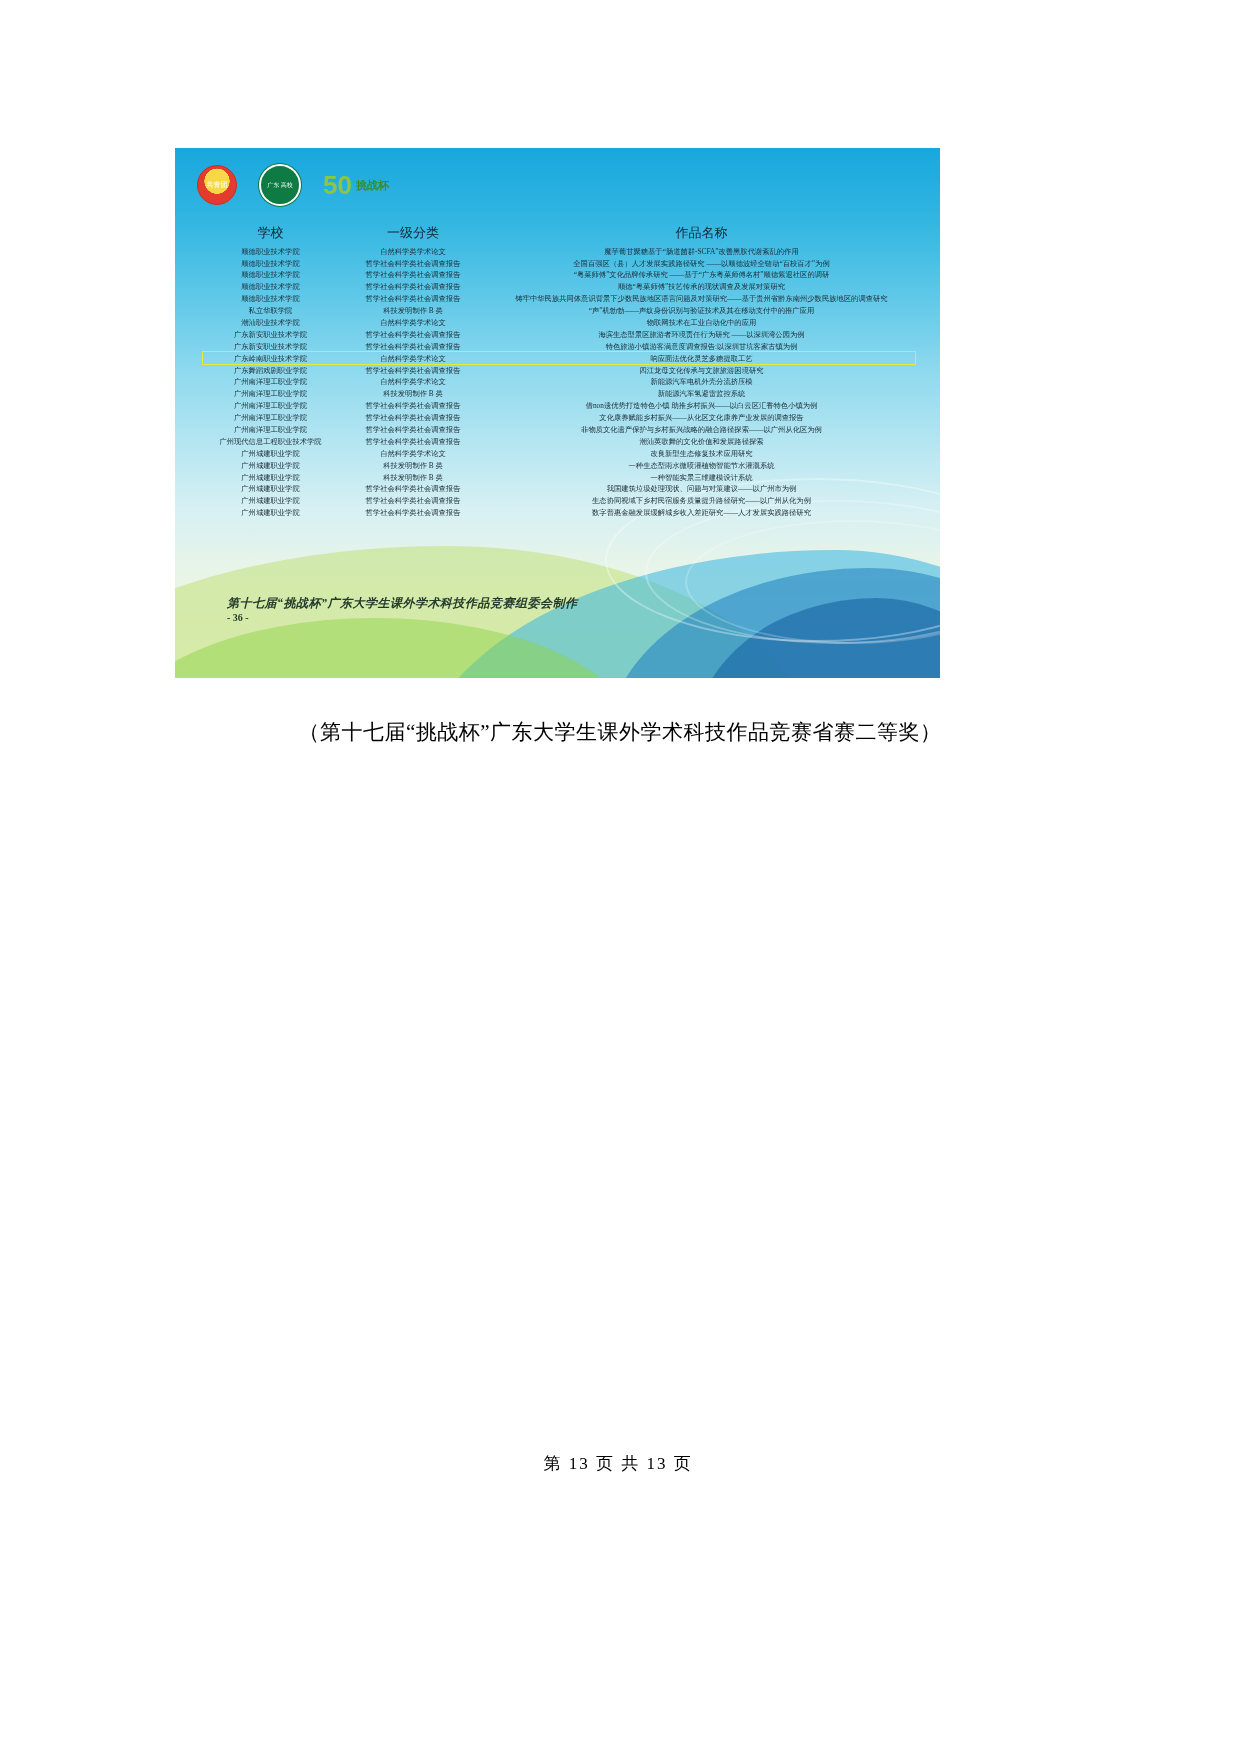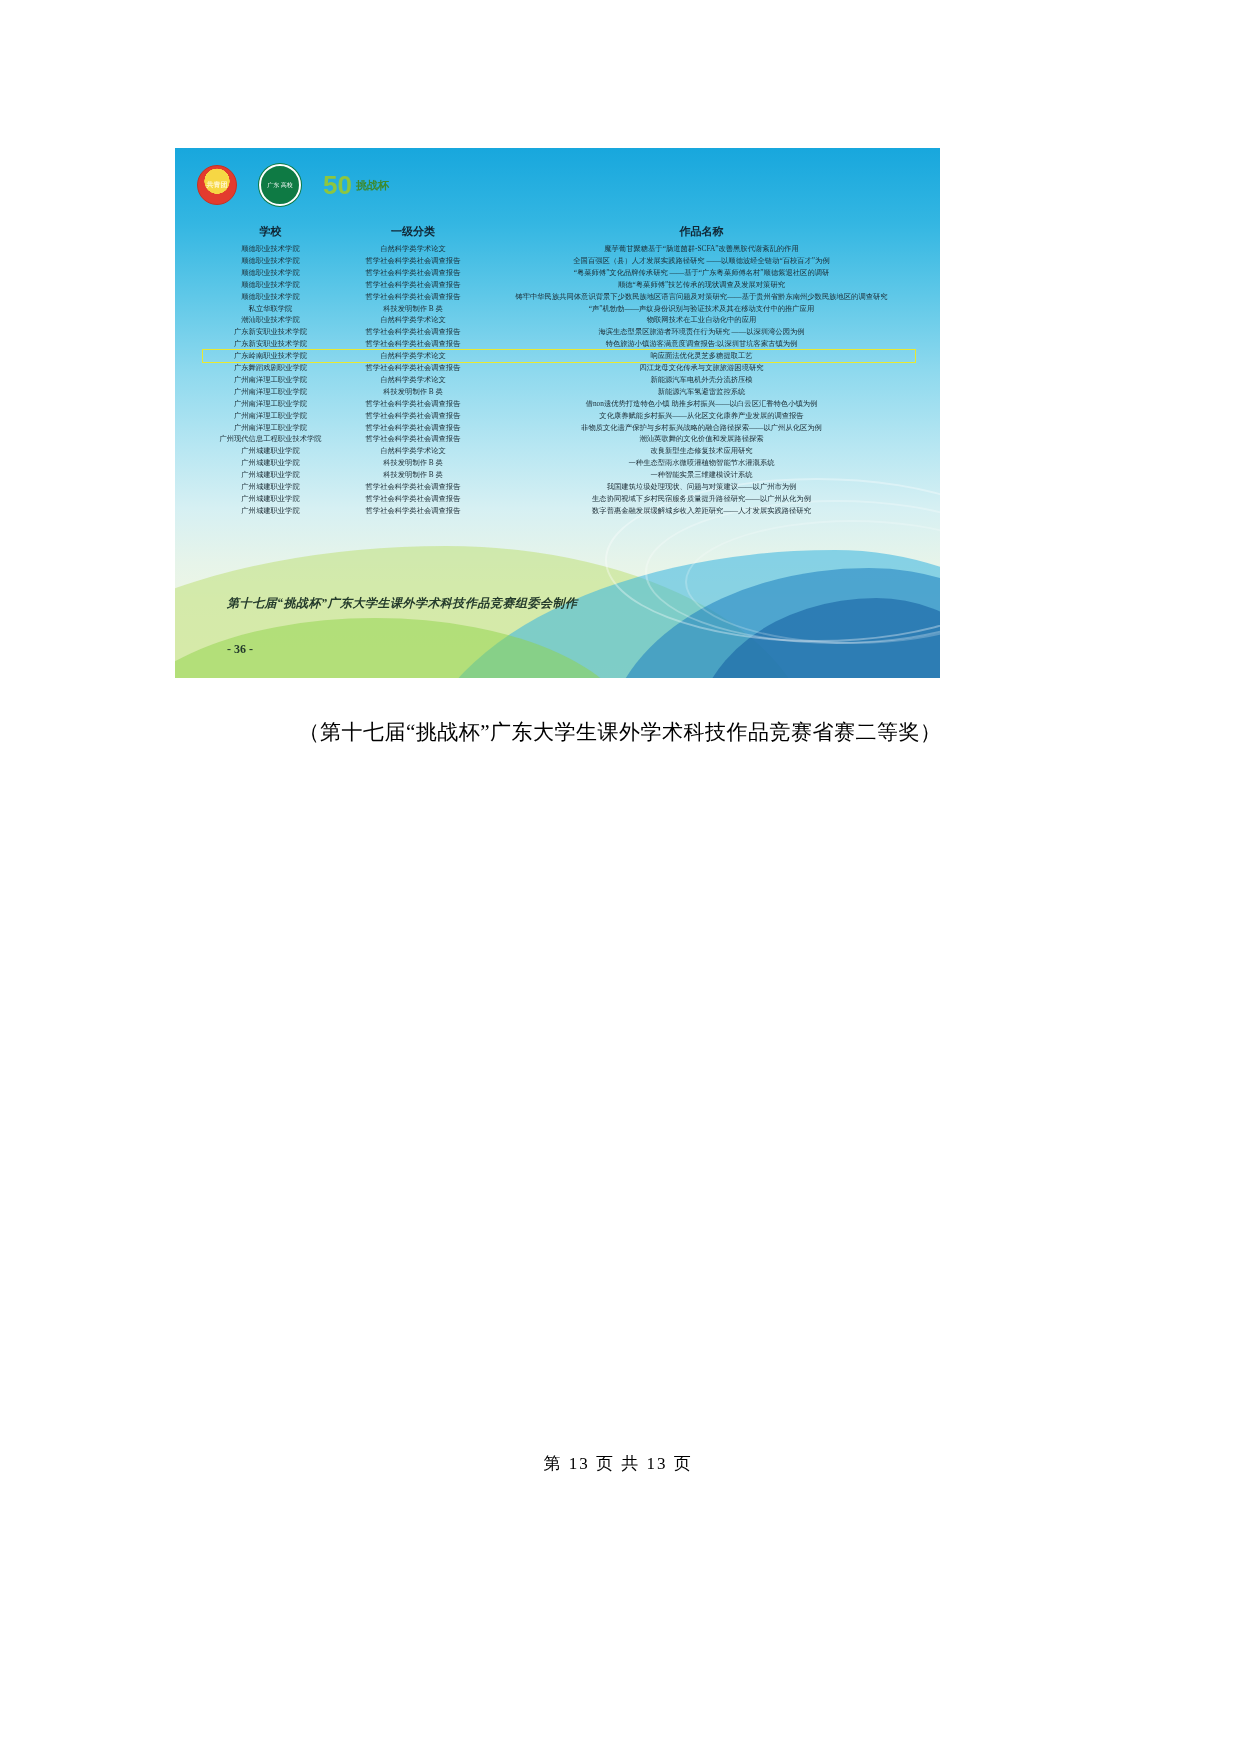--- a/index.html
+++ b/index.html
@@ -139,22 +139,22 @@
   }
   table.award {
     width: 100%;
     border-collapse: collapse;
     font-size: 7.3px;
     line-height: 1.25;
     color: #1a2a33;
     font-family: "Liberation Serif", "DejaVu Serif", serif;
   }
   table.award th {
-    font-weight: bold;
-    font-size: 11px;
+    font-weight: normal;
+    font-size: 13px;
     padding: 1px 0 4px 0;
     color: #102634;
   }
   table.award td {
     padding: 1.4px 0;
     text-align: center;
     white-space: nowrap;
   }
   .col-school { width: 135px; }
   .col-cat    { width: 150px; }
@@ -174,22 +174,22 @@
     top: 447px;
     font-size: 12px;
     font-weight: bold;
     font-style: italic;
     color: #243b2c;
     letter-spacing: .5px;
   }
   .slide-pageno {
     position: absolute;
     left: 52px;
-    top: 494px;
-    font-size: 12px;
+    top: 464px;
+    font-size: 10px;
     color: #243b2c;
     font-weight: bold;
     font-family: Liberation Serif, serif;
   }
 
   
   .caption {
     position: absolute;
     left: 0;
     top: 686px;

